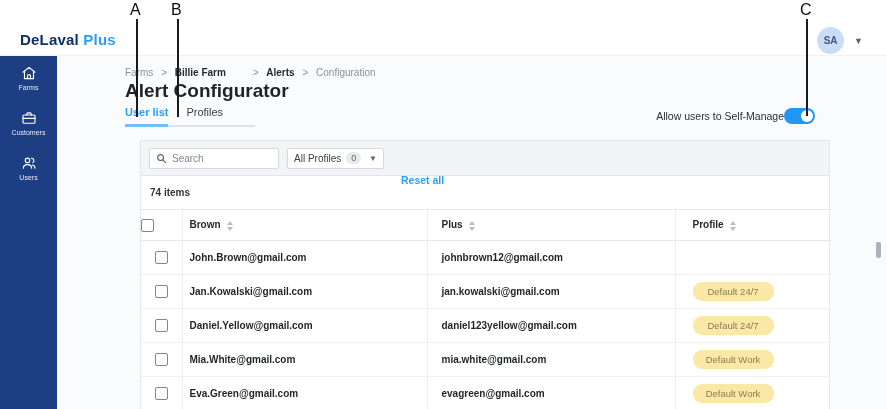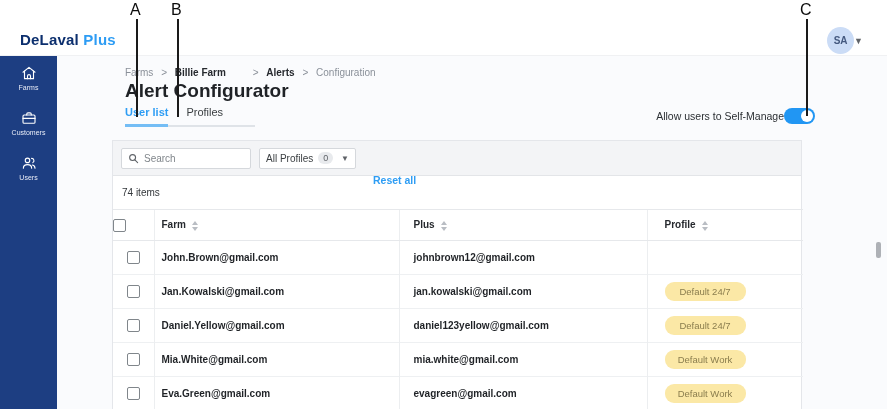--- a/index.html
+++ b/index.html
@@ -12,21 +12,21 @@
   }
 
   
   .header {
     position:absolute; top:0; left:0; width:887px; height:56px;
     background:#ffffff; border-bottom:1px solid #f0f1f3; z-index:2;
   }
   .logo { position:absolute; left:20px; top:31px; font-size:15px; font-weight:bold; letter-spacing:.2px; }
   .logo .navy { color:#0c2f6e; }
   .logo .blue { color:#2d9cf4; }
-  .avatar-group { position:absolute; right:24px; top:27px; display:flex; align-items:center; }
+  .avatar-group { position:absolute; right:24px; top:27px; display:flex; align-items:center; gap:10px; }
   .avatar {
     width:27px; height:27px; border-radius:50%; background:#cbdcf6;
     color:#44597f; font-size:10px; font-weight:bold;
     display:flex; align-items:center; justify-content:center;
   }
   .avatar-caret { color:#5f6368; font-size:9px; }
 
   
   .sidebar {
     position:absolute; top:56px; left:0; width:57px; height:353px;
@@ -56,21 +56,21 @@
 
   .self-manage { position:absolute; right:72px; top:108px; display:flex; align-items:center; }
   .self-manage-label { font-size:10.5px; color:#2b2f33; }
   .toggle { width:31px; height:16px; border-radius:9px; background:#c4c8cd; position:relative; cursor:pointer; }
   .toggle.on { background:#2196f3; }
   .toggle .knob { position:absolute; top:2px; left:2px; width:12px; height:12px; background:#fff; border-radius:50%; }
   .toggle.on .knob { left:17px; }
 
   
   .card {
-    position:absolute; left:112px; top:140px; width:690px; height:270px;
+    position:absolute; left:140px; top:140px; width:690px; height:270px;
     background:#fff; border:1px solid #e4e6ea; border-bottom:none;
   }
   .filter-bar {
     height:35px; background:#f3f4f6; border-bottom:1px solid #e3e5e8;
     display:flex; align-items:center; padding-left:8px;
   }
   .search-box {
     width:130px; height:21px; background:#fff; border:1px solid #d5d8dc; border-radius:2px;
     display:flex; align-items:center; padding:0 6px; gap:5px;
   }
@@ -82,21 +82,21 @@
   .search-box input::placeholder { color:#80868b; }
   .profiles-select {
     margin-left:8px; width:97px; height:21px; background:#fff; border:1px solid #d5d8dc; border-radius:2px;
     display:flex; align-items:center; padding:0 6px; gap:5px; cursor:pointer;
   }
   .profiles-label { font-size:10px; color:#3c4043; white-space:nowrap; }
   .count-pill { background:#e8eaed; color:#5f6368; font-size:9px; border-radius:8px; padding:1px 5px; }
   .select-caret { margin-left:auto; color:#5f6368; font-size:8px; }
   .reset-all { margin-left:17px; font-size:10.5px; font-weight:bold; color:#2e9df4; cursor:pointer;margin-top:43px; }
 
-  .items-count { height:33px; display:flex; align-items:center; padding-left:9px; font-size:10px; color:#33373b; }
+  .items-count { height:33px; display:flex; align-items:center; padding-left:9px; font-size:10px; color:#33373b;font-weight:bold; }
 
   table.user-table { width:100%; border-collapse:collapse; table-layout:fixed; }
   .user-table thead tr { height:31px; }
   .user-table thead th {
     border-top:1px solid #e6e8eb; border-bottom:1px solid #e6e8eb;
     font-size:10px; font-weight:bold; color:#26292e; text-align:left; padding-left:7px;
   }
   .user-table th.col-email, .user-table td.col-email { padding-left:14px; }
   .user-table th.col-profile, .user-table td.col-profile { padding-left:17px; }
   .user-table th + th, .user-table td + td { border-left:1px solid #eceef0; }
@@ -219,21 +219,21 @@
     <colgroup>
         <col style="width:41px">
         <col style="width:245px">
         <col style="width:248px">
         <col style="width:156px">
       </colgroup>
     <thead>
       <tr>
         <th class="cb-cell"><span class="checkbox"></span></th>
         <th>
-          <span>Farm</span><span class="sort-icon">
+          <span>Brown</span><span class="sort-icon">
               <i class="sort-up"></i>
               <i class="sort-down"></i>
             </span>
         </th>
         <th class="col-email">
           <span>Plus</span><span class="sort-icon">
               <i class="sort-up"></i>
               <i class="sort-down"></i>
             </span>
         </th>

